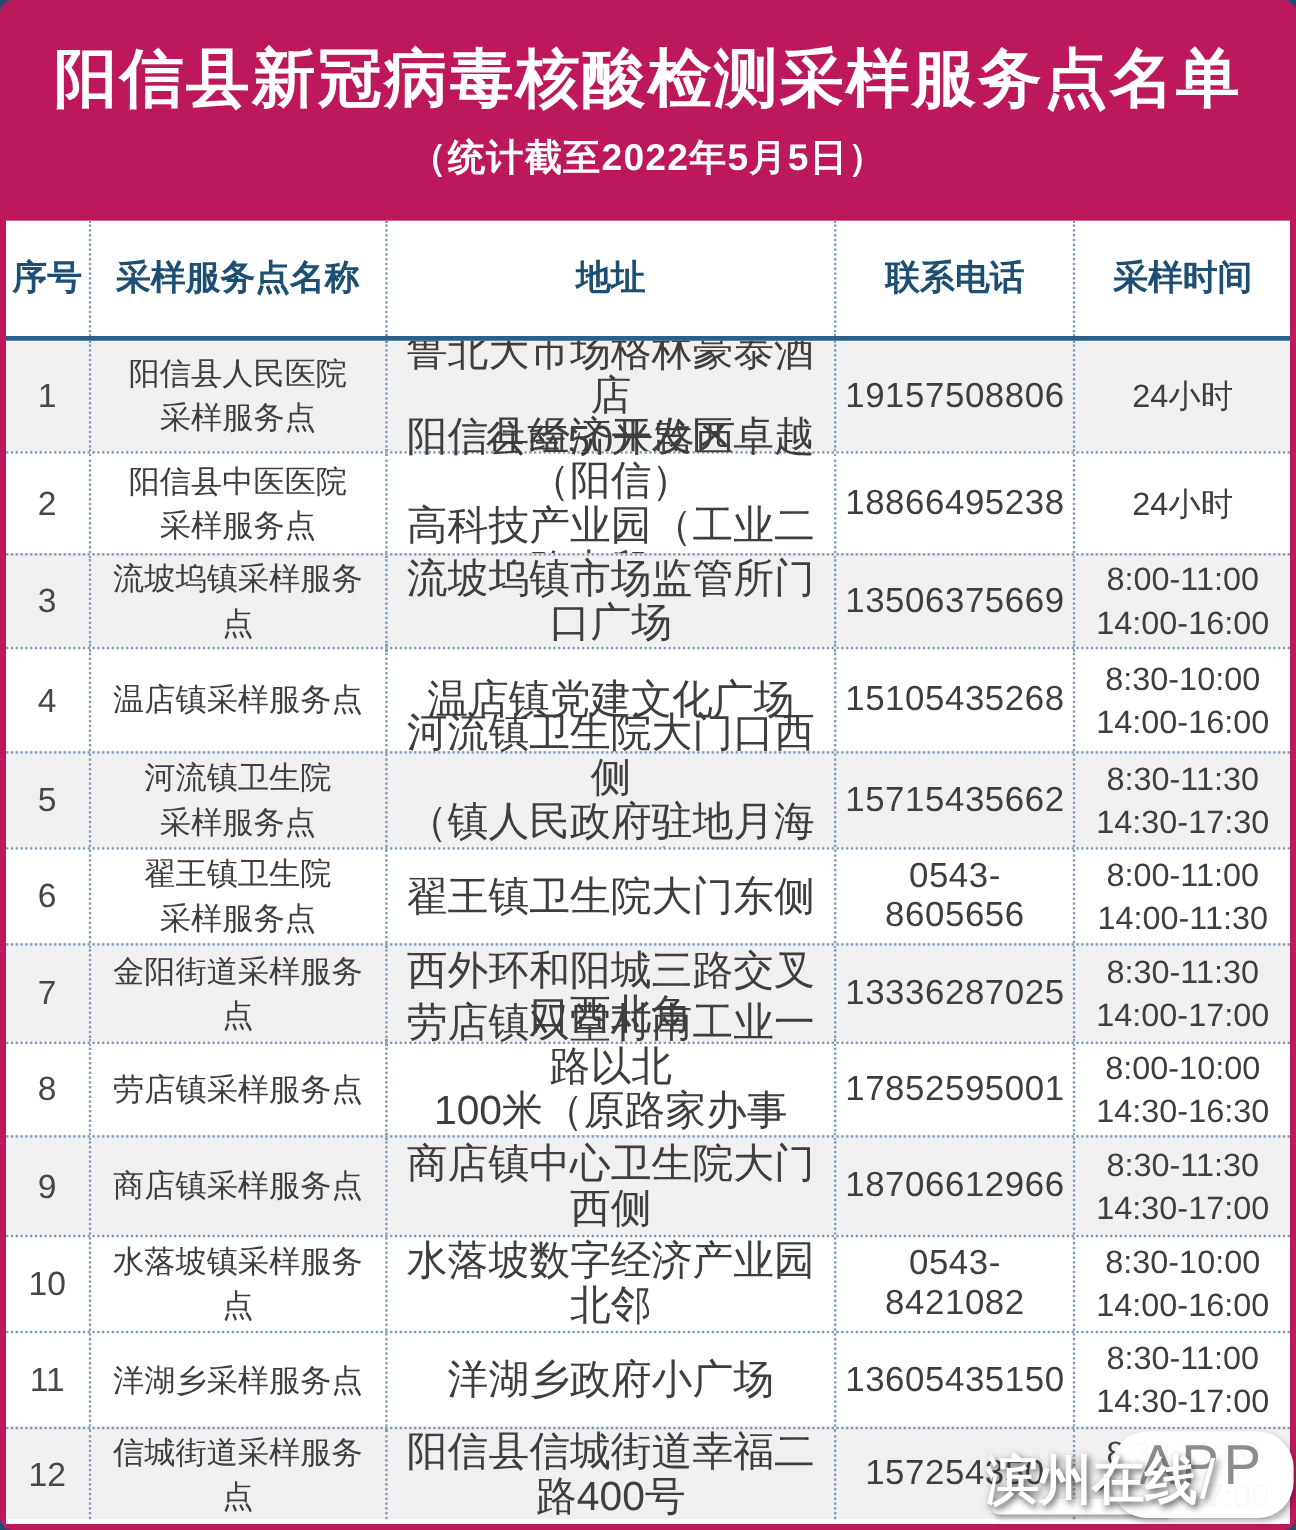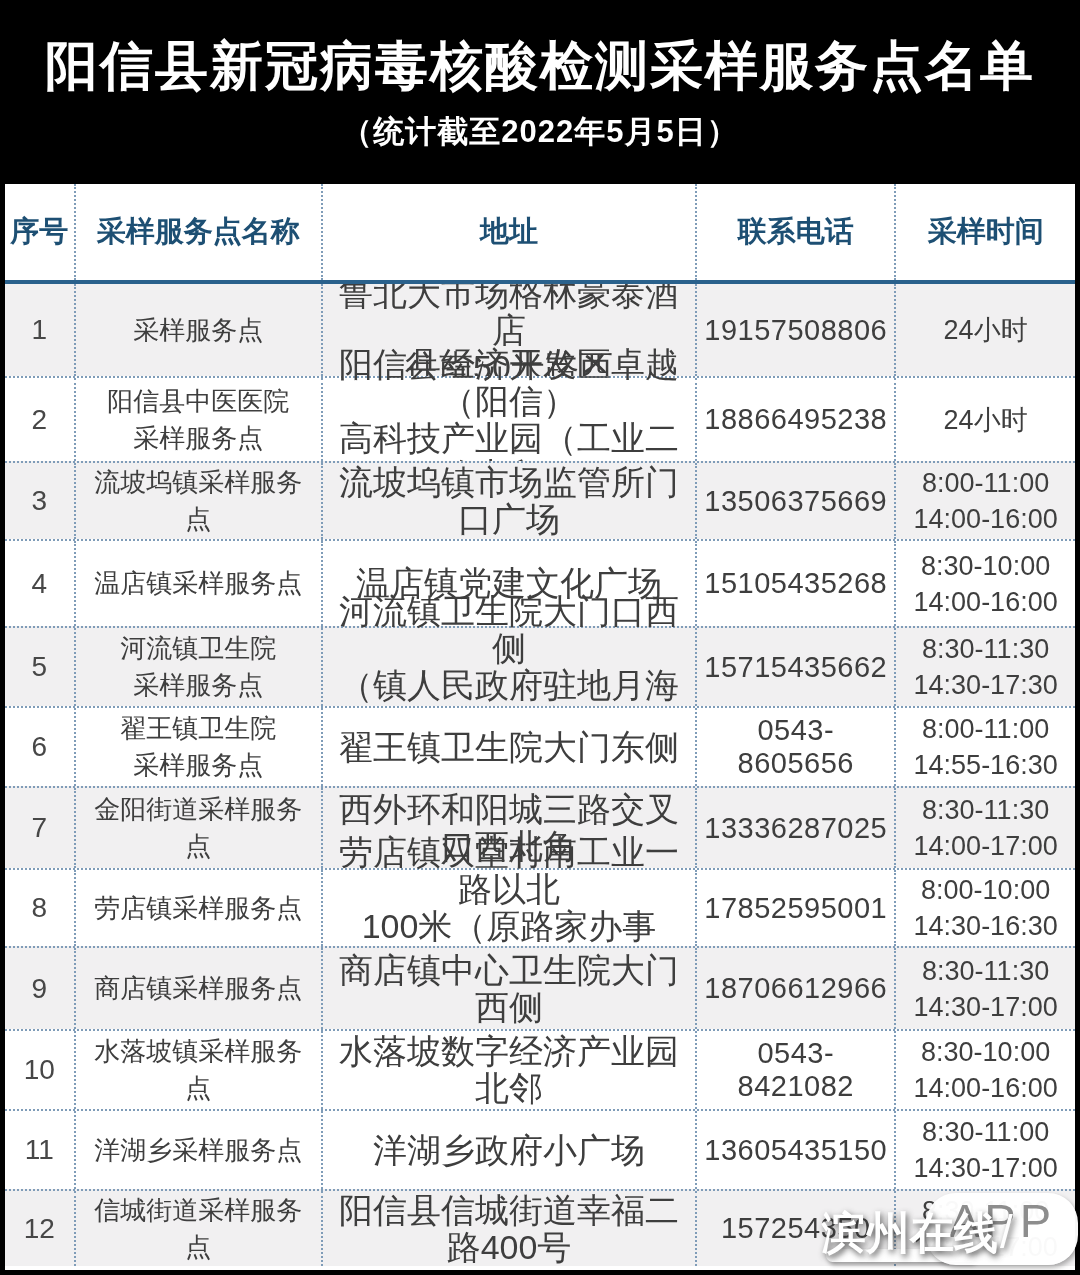--- a/index.html
+++ b/index.html
@@ -1,20 +1,21 @@
 <!DOCTYPE html>
 <html><head>
 <meta charset="utf-8">
 <style>
   * { margin:0; padding:0; box-sizing:border-box; }
   html,body { background:#1d4f73; }
   .page {
     position:relative; width:1080px; height:1275px; overflow:hidden;
-    background:#000000;
+    background:#be185d;
     font-family:"Liberation Sans","DejaVu Sans",sans-serif;
+    border-radius:11px;
   }
 
   
   .masthead {
     height:184px; display:flex; flex-direction:column;
     align-items:center; justify-content:center; color:#ffffff;
   }
   .title {
     font-size:53px; font-weight:900; letter-spacing:2px; line-height:1.1;
     text-align:center; margin-top:6px;
@@ -107,20 +108,21 @@
       <div class="th c-addr">地址</div>
       <div class="th c-phone">联系电话</div>
       <div class="th c-time">采样时间</div>
     </div>
     <div class="tbody">
   <div class="tr">
     <div class="td c-no">
             <div>1</div>
           </div>
     <div class="td c-name">
+            <div>阳信县人民医院</div>
             <div>采样服务点</div>
           </div>
     <div class="td c-addr">
             <div>鲁北大市场格林豪泰酒店</div>
             <div>往南50米路西</div>
           </div>
     <div class="td c-phone">
             <div>19157508806</div>
           </div>
     <div class="td c-time">
@@ -216,21 +218,21 @@
             <div>采样服务点</div>
           </div>
     <div class="td c-addr">
             <div>翟王镇卫生院大门东侧</div>
           </div>
     <div class="td c-phone">
             <div>0543-8605656</div>
           </div>
     <div class="td c-time">
             <div>8:00-11:00</div>
-            <div>14:55-16:30</div>
+            <div>14:00-11:30</div>
           </div>
   </div>
 
   <div class="tr">
     <div class="td c-no">
             <div>7</div>
           </div>
     <div class="td c-name">
             <div>金阳街道采样服务点</div>
           </div>

